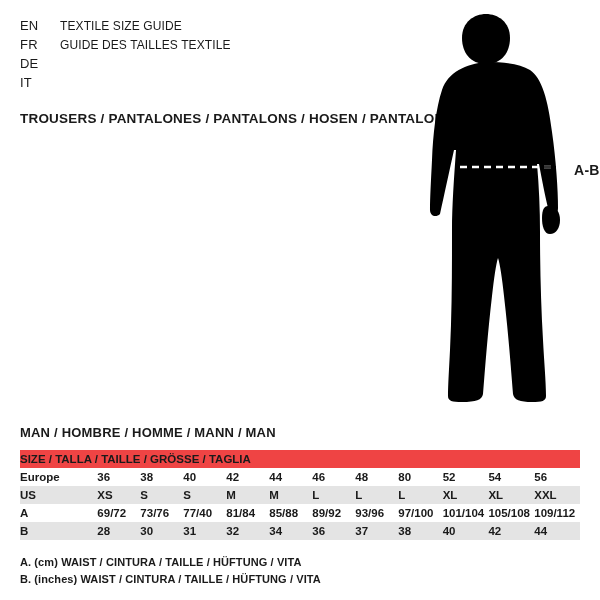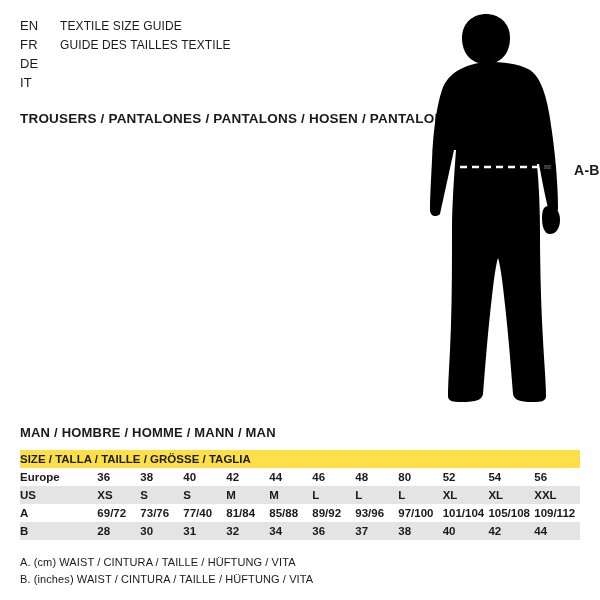--- a/index.html
+++ b/index.html
@@ -91,42 +91,42 @@
     font-size: 11.5px;
   }
   table.size-table td, table.size-table th {
     text-align: left;
     padding: 0;
     height: 18px;
     font-weight: bold;
     white-space: nowrap;
   }
   tr.head-row {
-    background: #fde047;
+    background: #ef4444;
   }
   tr.head-row td {
     font-weight: bold;
     font-size: 11.5px;
   }
   tr.shade td {
     background: #e4e4e4;
   }
   td.lbl {
     width: 88px;
     padding-left: 2px;
   }
   td.val {
     width: 47px;
   }
 
   .footnote {
     position: absolute;
     left: 20px;
     font-size: 11px;
-    font-weight: normal;
+    font-weight: bold;
     letter-spacing: 0.1px;
   }
   .footnote.a { top: 556px; }
   .footnote.b { top: 573px; }
 </style>
 </head>
 <body>
 
 <div class="page">
 

